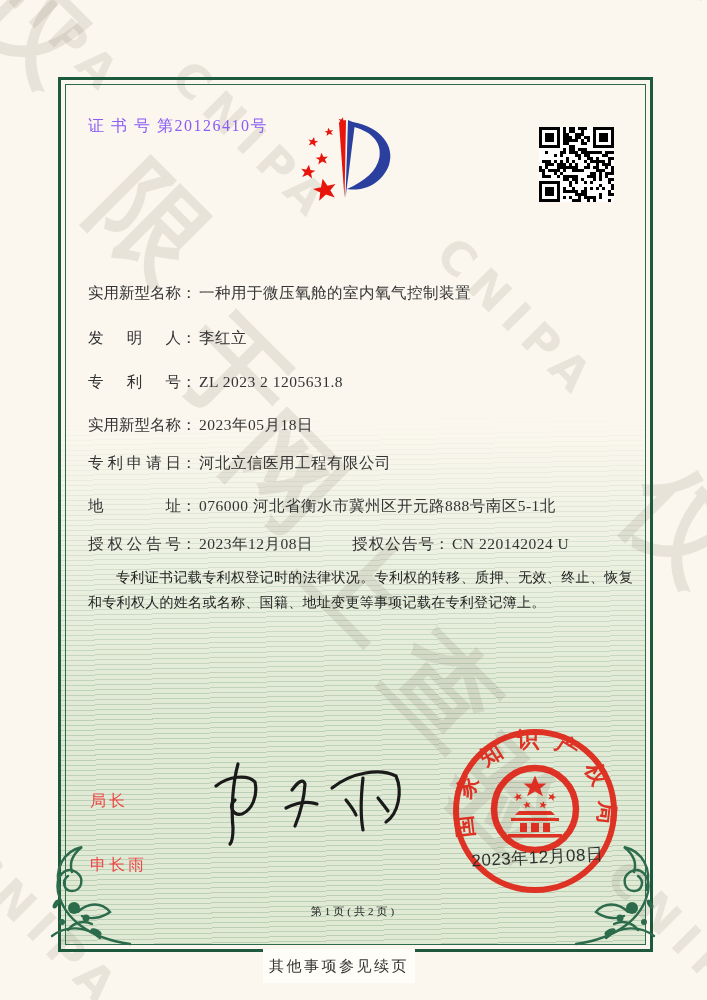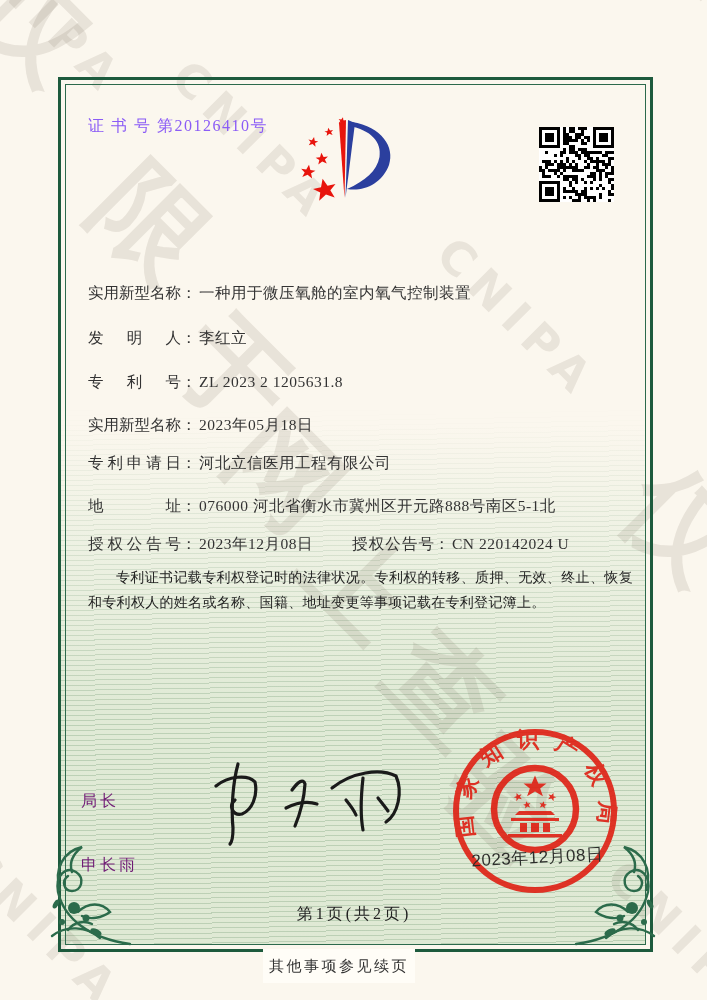--- a/index.html
+++ b/index.html
@@ -54,30 +54,30 @@
   .fcolon{display:inline-block;width:18px;}
   .fvalue{letter-spacing:0.5px;}
   .grant-second{position:absolute;left:264px;top:0;white-space:nowrap;}
   .flabel.narrow{width:82px;}
   .paras{
     position:absolute;left:88px;top:565px;width:545px;
     font-size:14px;line-height:25px;text-align:justify;color:#1f1f1f;letter-spacing:0.3px;
   }
   .paras p{margin:0 0 8px 0;text-indent:2em;}
   .director-title,.director-name{
-    position:absolute;left:81px;font-size:16px;letter-spacing:3px;color:#701a75;
+    position:absolute;left:90px;font-size:16px;letter-spacing:3px;color:#ef4444;
     font-family:"Liberation Sans","DejaVu Sans",sans-serif;
   }
   .director-title{top:791px;}
   .director-name{top:820px;margin-top:35px;}
   .signature{position:absolute;left:200px;top:756px;}
   .seal{position:absolute;left:450px;top:726px;}
   .page-info{
     position:absolute;left:88px;top:904px;width:532px;text-align:center;
-    font-size:16px;letter-spacing:3px;color:#222;
+    font-size:11px;letter-spacing:3px;color:#222;
   }
   .note-box{
     position:absolute;left:263px;top:949px;width:152px;height:34px;z-index:3;
     background:#fffdf7;display:flex;align-items:center;justify-content:center;
     font-size:15px;letter-spacing:2.5px;color:#333;
   }
 </style>
 </head>
 <body>
 

